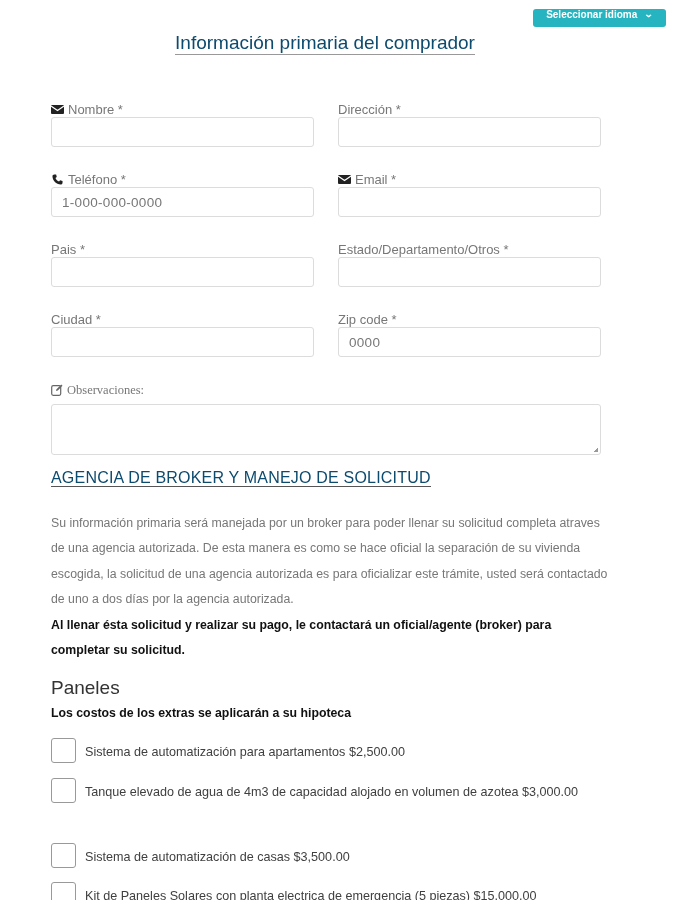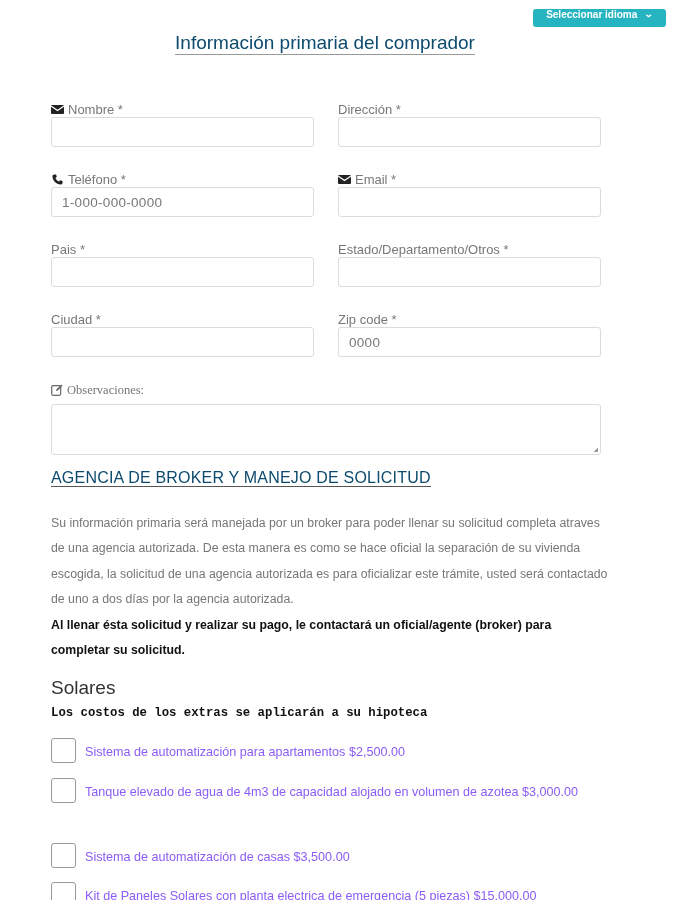--- a/index.html
+++ b/index.html
@@ -15,22 +15,22 @@
   .col1 { left:51px; } .col2 { left:338px; }
   .textarea-wrap { position:absolute; left:51px; top:382px; width:550px; }
   .textarea-wrap label { display:flex; align-items:center; gap:4px; font-size:12.5px; color:#777; height:16px;font-family:Liberation Serif, serif; }
   .textarea { margin-top:6px; height:51px; border:1px solid #dcdcdc; border-radius:3px; box-sizing:border-box; position:relative; }
   .textarea .grip { position:absolute; right:2px; bottom:2px; width:5px; height:5px; background:linear-gradient(135deg, transparent 50%, #999 50%); }
   .section-title { position:absolute; left:51px; top:469px; font-size:16px; color:#0c4a6e; letter-spacing:0.2px; }
   .section-title span { border-bottom:1px solid #555; }
   .para { position:absolute; left:51px; top:511px; width:560px; font-size:12.3px; line-height:25.4px; color:#777; }
   .para b { color:#111; font-weight:bold; }
   .extras-title { position:absolute; left:51px; top:677px; font-size:19px; color:#333; }
-  .extras-sub { position:absolute; left:51px; top:706px; font-size:12.3px; font-weight:bold; color:#111;font-family:Liberation Mono, monospace; }
-  .extra { position:absolute; left:51px; width:560px; font-size:12.6px; color:#8b5cf6; line-height:25px; }
+  .extras-sub { position:absolute; left:51px; top:706px; font-size:12.3px; font-weight:bold; color:#111; }
+  .extra { position:absolute; left:51px; width:560px; font-size:12.6px; color:#404040; line-height:25px; }
   .extra .cb { display:inline-block; width:25px; height:25px; border:1.5px solid #999; border-radius:3px; box-sizing:border-box; vertical-align:middle; margin-right:9px; position:relative; top:-2px; }
 </style>
 </head>
 <body>
 
 <div class="lang-btn">
   <span>Seleccionar idioma</span>
   <span class="chev">⌄</span>
 </div>
 
@@ -116,21 +116,21 @@
   </div>
 </div>
 
 <div class="section-title"><span>AGENCIA DE BROKER Y MANEJO DE SOLICITUD</span></div>
 <div class="para">
   <span>Su información primaria será manejada por un broker para poder llenar su solicitud completa atraves de una agencia autorizada. De esta manera es como se hace oficial la separación de su vivienda escogida, la solicitud de una agencia autorizada es para oficializar este trámite, usted será contactado de uno a dos días por la agencia autorizada.</span>
   <br>
   <b>Al llenar ésta solicitud y realizar su pago, le contactará un oficial/agente (broker) para completar su solicitud.</b>
 </div>
 
-<div class="extras-title">Solares</div>
+<div class="extras-title">Paneles</div>
 <div class="extras-sub">Los costos de los extras se aplicarán a su hipoteca</div>
 
 <div class="extra" style="top:740px;">
   <span class="cb"></span><span>Sistema de automatización para apartamentos $2,500.00</span>
 </div>
 <div class="extra" style="top:780px;">
   <span class="cb"></span><span>Tanque elevado de agua de 4m3 de capacidad alojado en volumen de azotea $3,000.00</span>
 </div>
 <div class="extra" style="top:845px;">
   <span class="cb"></span><span>Sistema de automatización de casas $3,500.00</span>

